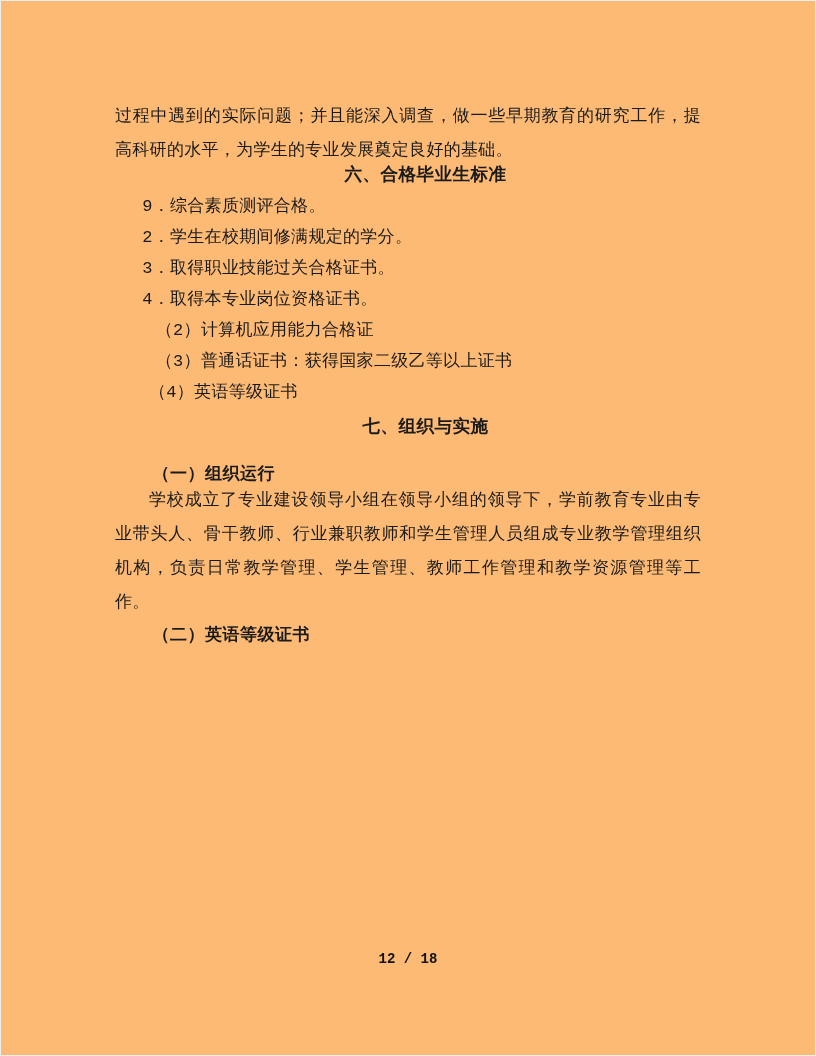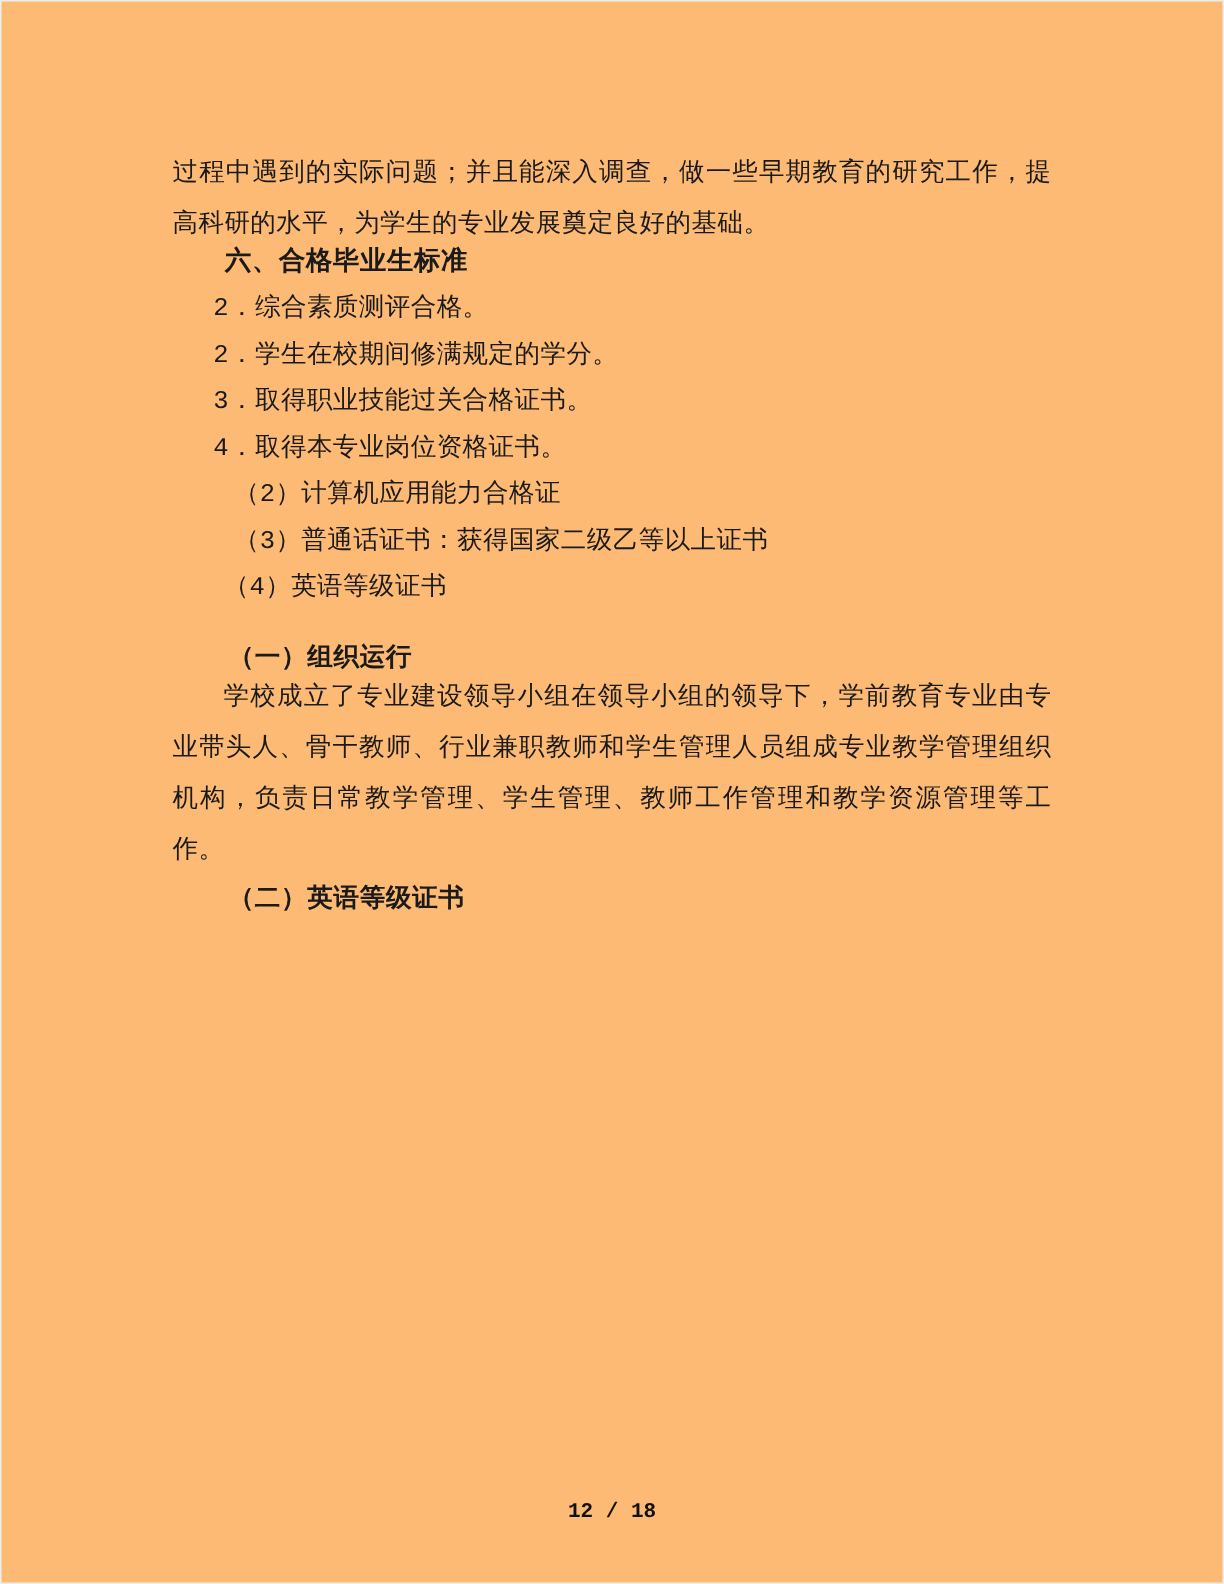--- a/index.html
+++ b/index.html
@@ -27,20 +27,21 @@
     letter-spacing: 0.3px;
   }
   .indent2 { text-indent: 2em; }
   .heading {
     margin: 0;
     font-size: 17.5px;
     line-height: 31px;
     font-weight: bold;
     text-indent: 2em;
     letter-spacing: 0.5px;
+    text-align: center;
   }
   .h-six   { margin-top: -8px; }
   .h-seven { margin-top: 4px; }
   .subheading {
     margin: 0;
     font-size: 17px;
     line-height: 31px;
     font-weight: bold;
     text-indent: 2.2em;
     letter-spacing: 0.5px;
@@ -54,49 +55,50 @@
     line-height: 31px;
     text-indent: 1.6em;
     letter-spacing: 0.3px;
   }
   .li.sub      { text-indent: 2.4em; }
   .li.sub-last { text-indent: 2em; }
   .p-one { margin-top: 17px; }
   .p-two { margin-top: -6px; }
   .page-footer {
     position: absolute;
-    top: 999px;
+    top: 950px;
     left: 0;
     width: 100%;
     text-align: center;
     font-size: 14px;
     font-weight: bold;
     line-height: 18px;
     color: #111111;
   }
 </style>
 </head>
 <body>
 
 <div class="page">
 
   <p class="body-text">过程中遇到的实际问题；并且能深入调查，做一些早期教育的研究工作，提高科研的水平，为学生的专业发展奠定良好的基础。</p>
 
   <h2 class="heading h-six">六、合格毕业生标准</h2>
 
   <div class="list">
-    <p class="li">2．综合素质测评合格。</p>
+    <p class="li">9．综合素质测评合格。</p>
     <p class="li">2．学生在校期间修满规定的学分。</p>
     <p class="li">3．取得职业技能过关合格证书。</p>
     <p class="li">4．取得本专业岗位资格证书。</p>
     <p class="li sub">（2）计算机应用能力合格证</p>
     <p class="li sub">（3）普通话证书：获得国家二级乙等以上证书</p>
     <p class="li sub-last">（4）英语等级证书</p>
   </div>
 
+  <h2 class="heading h-seven">七、组织与实施</h2>
 
   <h3 class="subheading sh-one">（一）组织运行</h3>
 
 
   <p class="body-text indent2 p-two">学校成立了专业建设领导小组在领导小组的领导下，学前教育专业由专业带头人、骨干教师、行业兼职教师和学生管理人员组成专业教学管理组织机构，负责日常教学管理、学生管理、教师工作管理和教学资源管理等工作。</p>
 
   <h3 class="subheading sh-two">（二）英语等级证书</h3>
 
   <div class="page-footer">12 / 18</div>
 

